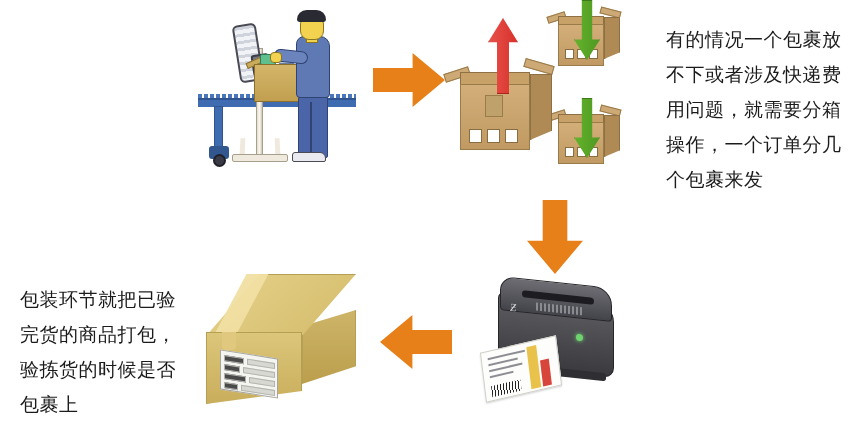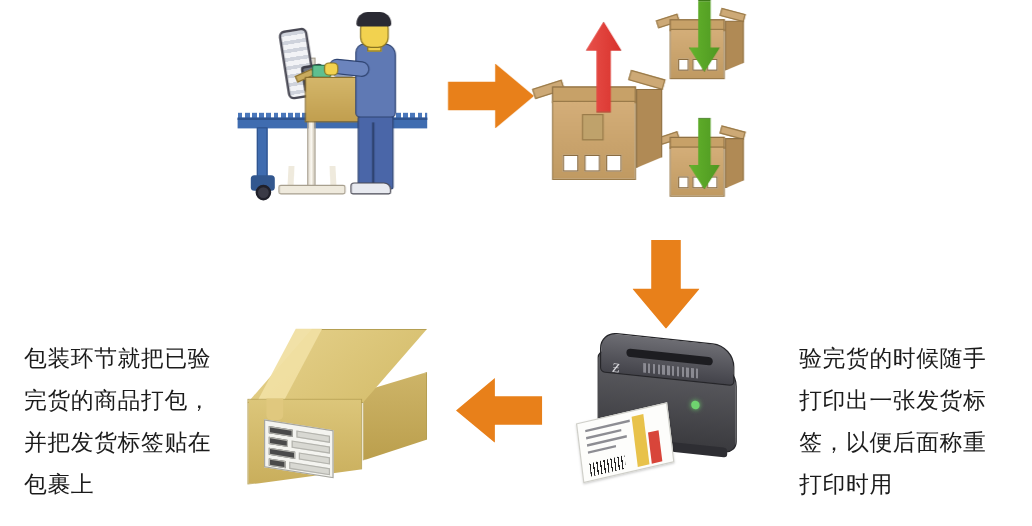--- a/index.html
+++ b/index.html
@@ -235,26 +235,31 @@
       <div class="bigbox-front ob">
         <div class="bbtape"></div>
         <div class="sym" style="left:8px;top:44px;width:13px;height:14px;"></div>
         <div class="sym" style="left:26px;top:44px;width:13px;height:14px;"></div>
         <div class="sym" style="left:44px;top:44px;width:13px;height:14px;"></div>
       </div>
     </div>
     <div class="uparrow"></div>
   </div>
 
+  <div class="txt" style="left:666px;top:22px;width:190px;">有的情况一个包裹放
+不下或者涉及快递费
+用问题，就需要分箱
+操作，一个订单分几
+个包裹来发</div>
 
   <div class="arrow-d" style="left:527px;top:200px;"></div>
 
   <div class="txt" style="left:20px;top:282px;width:172px;">包装环节就把已验
 完货的商品打包，
-并把发货标签贴在
+验拣货的时候是否
 包裹上</div>
 
   <div class="scene4">
     <div class="c-side"></div>
     <div class="c-top"></div>
     <div class="c-tape"></div>
     <div class="c-front"></div>
     <div class="c-tape2"></div>
     <div class="c-label">
       <div class="cl-row cl-dark" style="top:4px;width:20px;"></div>
@@ -282,18 +287,14 @@
       <div class="lbl-line" style="top:6px;width:38px;"></div>
       <div class="lbl-line" style="top:12px;width:30px;"></div>
       <div class="lbl-line" style="top:18px;width:34px;"></div>
       <div class="lbl-line" style="top:24px;width:24px;"></div>
       <div class="lbl-barcode"></div>
       <div class="lbl-yellow"></div>
       <div class="lbl-red"></div>
     </div>
   </div>
 
-  <div class="txt" style="left:666px;top:282px;width:180px;">验完货的时候随手
-打印出一张发货标
-签，以便后面称重
-打印时用</div>
 
 </div>
 
 </body></html>

